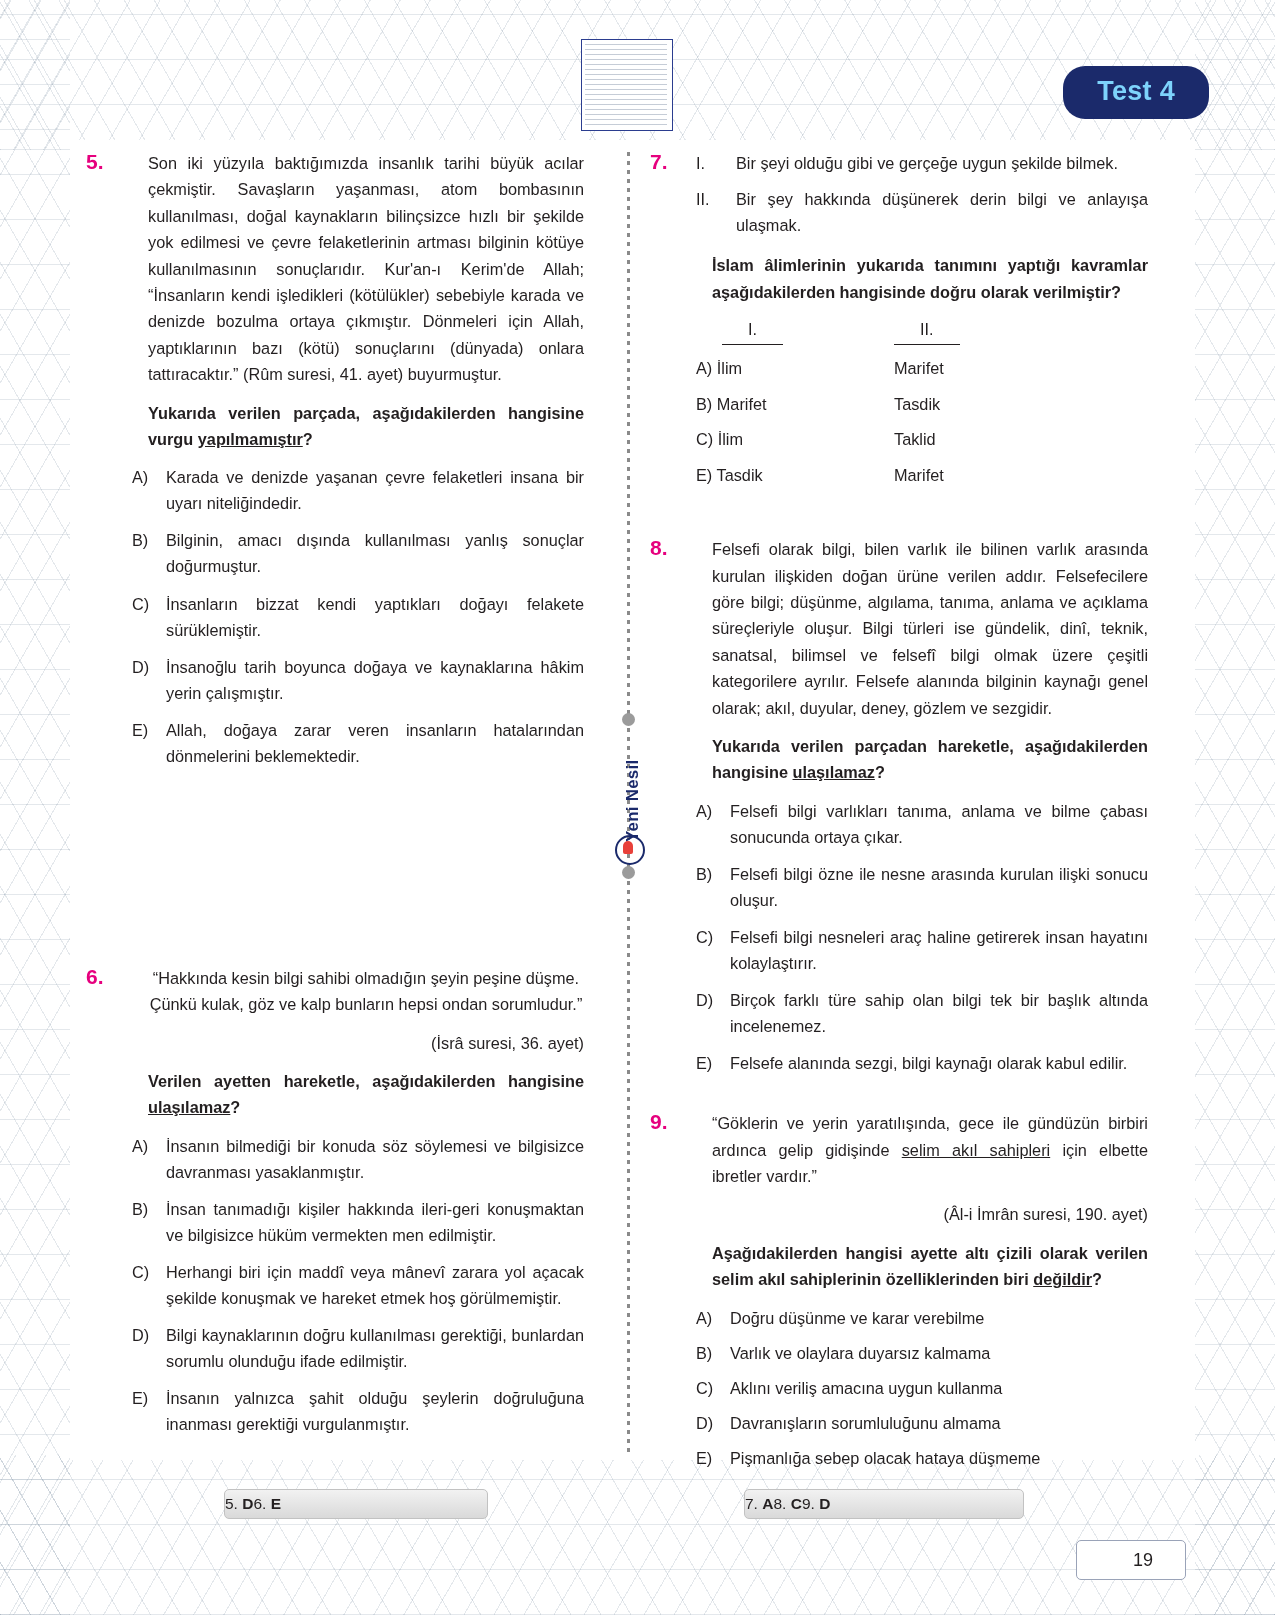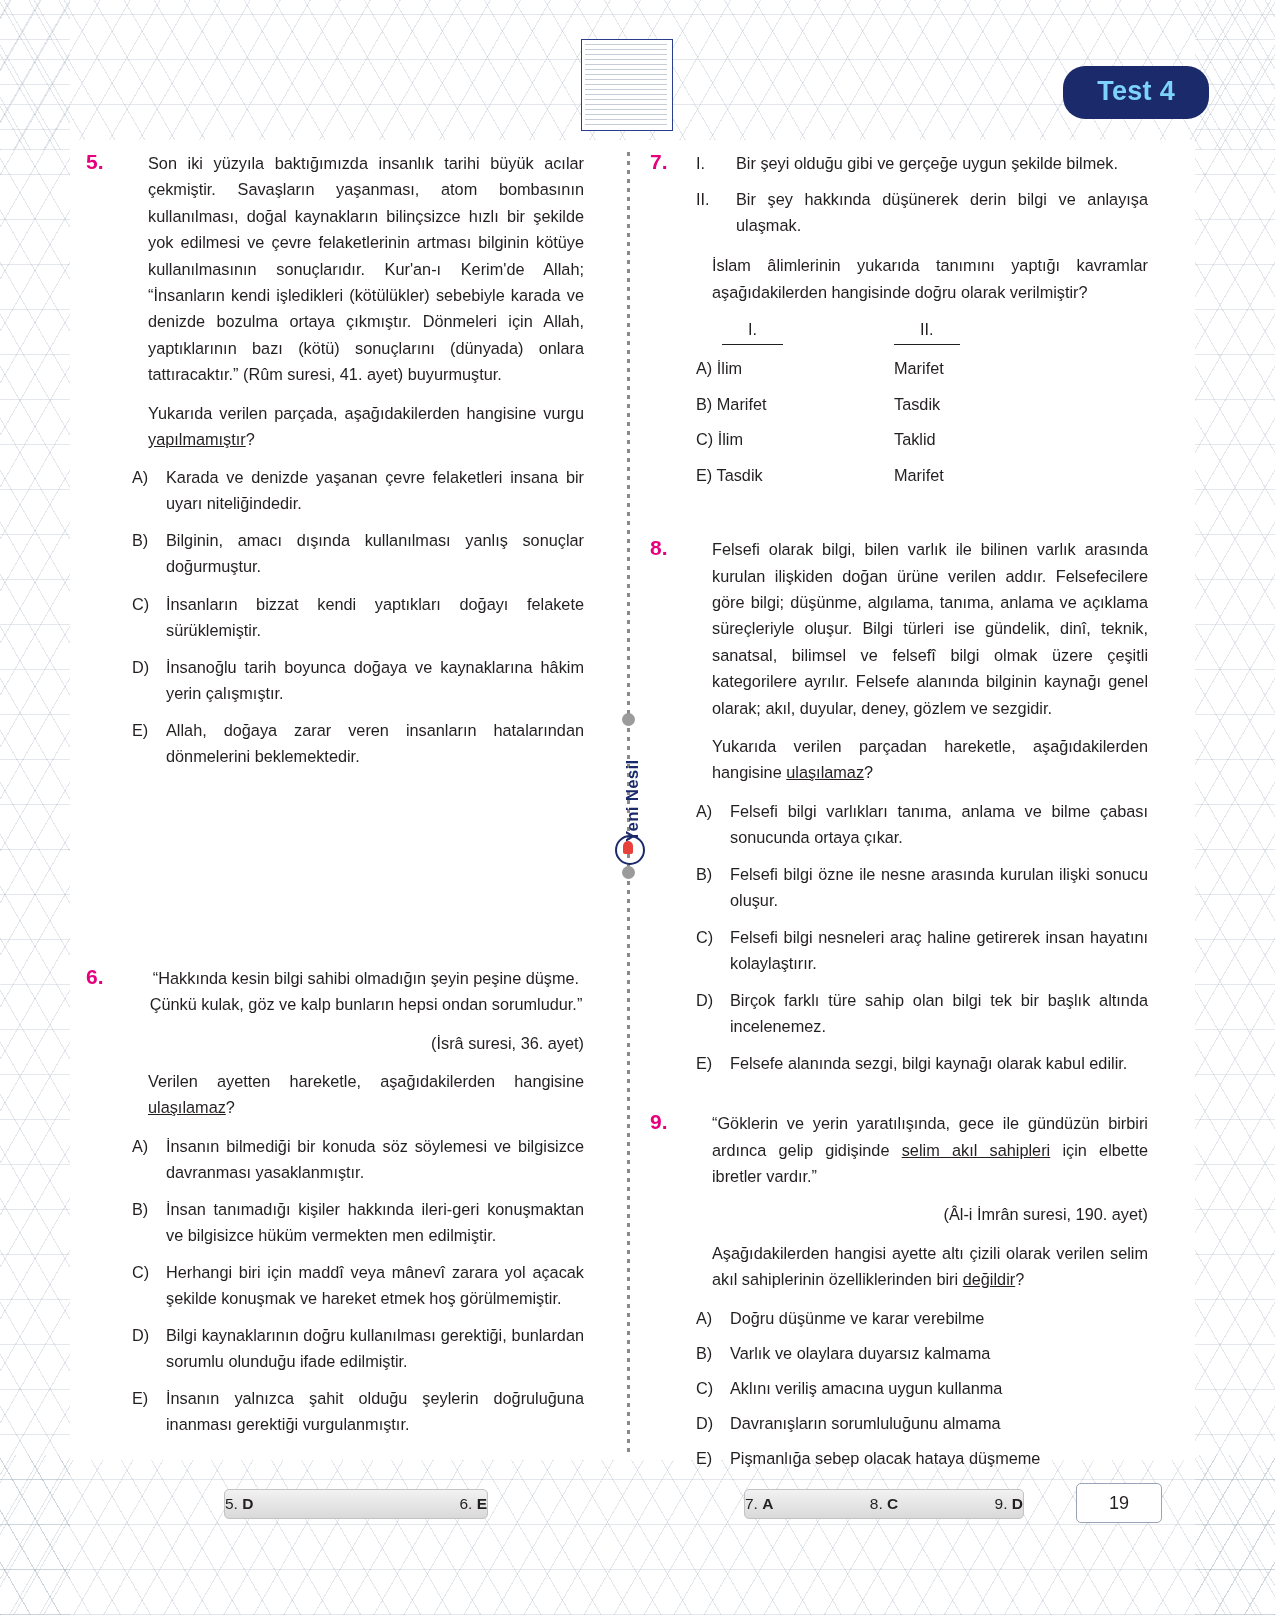--- a/index.html
+++ b/index.html
@@ -90,21 +90,21 @@
     position:absolute;left:0;top:0;width:40px;
     font-size:21px;font-weight:bold;color:#e6007e;
   }
   .qbody{margin-left:46px;}
   .qbody p{
     margin:0 0 12px 16px;
     font-size:16.3px;line-height:1.62;
     text-align:justify;
   }
   .qbody p.nojust{text-align:center;}
-  .stem{font-weight:normal;}
+  .stem{font-weight:bold;}
   .u{text-decoration:underline;}
   .src{text-align:right !important;font-size:16.3px;margin:0 0 12px 0;}
 
   ul.opts{list-style:none;margin:0;padding:0;}
   ul.opts li{
     position:relative;padding-left:34px;margin-bottom:11px;
     font-size:16.3px;line-height:1.6;text-align:justify;
   }
   ul.opts li .lab{position:absolute;left:0;top:0;}
   ul.opts.tight li{margin-bottom:9px;text-align:left;}
@@ -123,32 +123,33 @@
   table.pairs td.c1{width:172px;}
   .headrow td{padding-bottom:12px;}
   .headcell{display:inline-block;border-bottom:1.6px solid #231f20;padding:0 26px 3px 26px;}
 
   
   .ansbar{
     position:absolute;top:1489px;height:28px;
     border-radius:5px;
     background:linear-gradient(#f2f2f2,#d9d9d9);
     border:1px solid #c2c2c2;
-    display:flex;align-items:center;justify-content:space-between;
+    display:flex;align-items:center;justify-content:flex-start;
     font-size:15.5px;
   }
   #ansbar-left{left:224px;width:262px;}
   #ansbar-right{left:744px;width:278px;}
   .ansbar span b{font-weight:bold;}
 
   #pagebox{
-    position:absolute;left:1076px;top:1483px;width:84px;height:38px;
+    position:absolute;left:1076px;top:1540px;width:84px;height:38px;
     border:1px solid #9aa3b8;border-radius:5px;background:#fff;
     display:flex;align-items:center;justify-content:center;
     font-size:18px;
+    padding-left:24px;
   }
 </style>
 </head>
 <body>
 
 <div class="hexband" id="hex-top"></div>
 <div class="hexband" id="hex-bottom"></div>
 <div class="hexband" id="hex-left"></div>
 <div class="hexband" id="hex-right"></div>
 <div class="whitecover" style="left:70px;top:140px;width:1125px;height:1320px;"></div>

